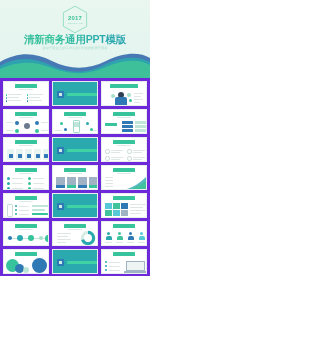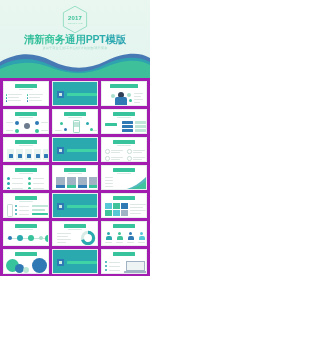--- a/index.html
+++ b/index.html
@@ -2,21 +2,21 @@
 <html><head>
 <meta charset="utf-8">
 <style>
   html,body{margin:0;padding:0;}
   body{
     width:150px;height:356px;overflow:hidden;
     background:#ffffff;
     font-family:"Liberation Sans",sans-serif;
     -webkit-font-smoothing:antialiased;
   }
-  .page{position:relative;width:150px;height:276px;overflow:hidden;background:#a21caf;}
+  .page{position:relative;width:150px;height:276px;overflow:hidden;background:#6d28d9;}
 
   
   .hero{position:relative;width:150px;height:78px;overflow:hidden;
         background:linear-gradient(180deg,#eaf7f1 0%,#e6f5ef 45%,#e3f4ee 100%);}
 
   .badge{position:absolute;left:50%;top:5px;transform:translateX(-50%);
          width:26px;height:29px;display:flex;flex-direction:column;
          align-items:center;justify-content:center;}
   .hexline{position:absolute;inset:0;}
   .badge-year{position:relative;font-size:6px;font-weight:bold;color:#3fc39a;

